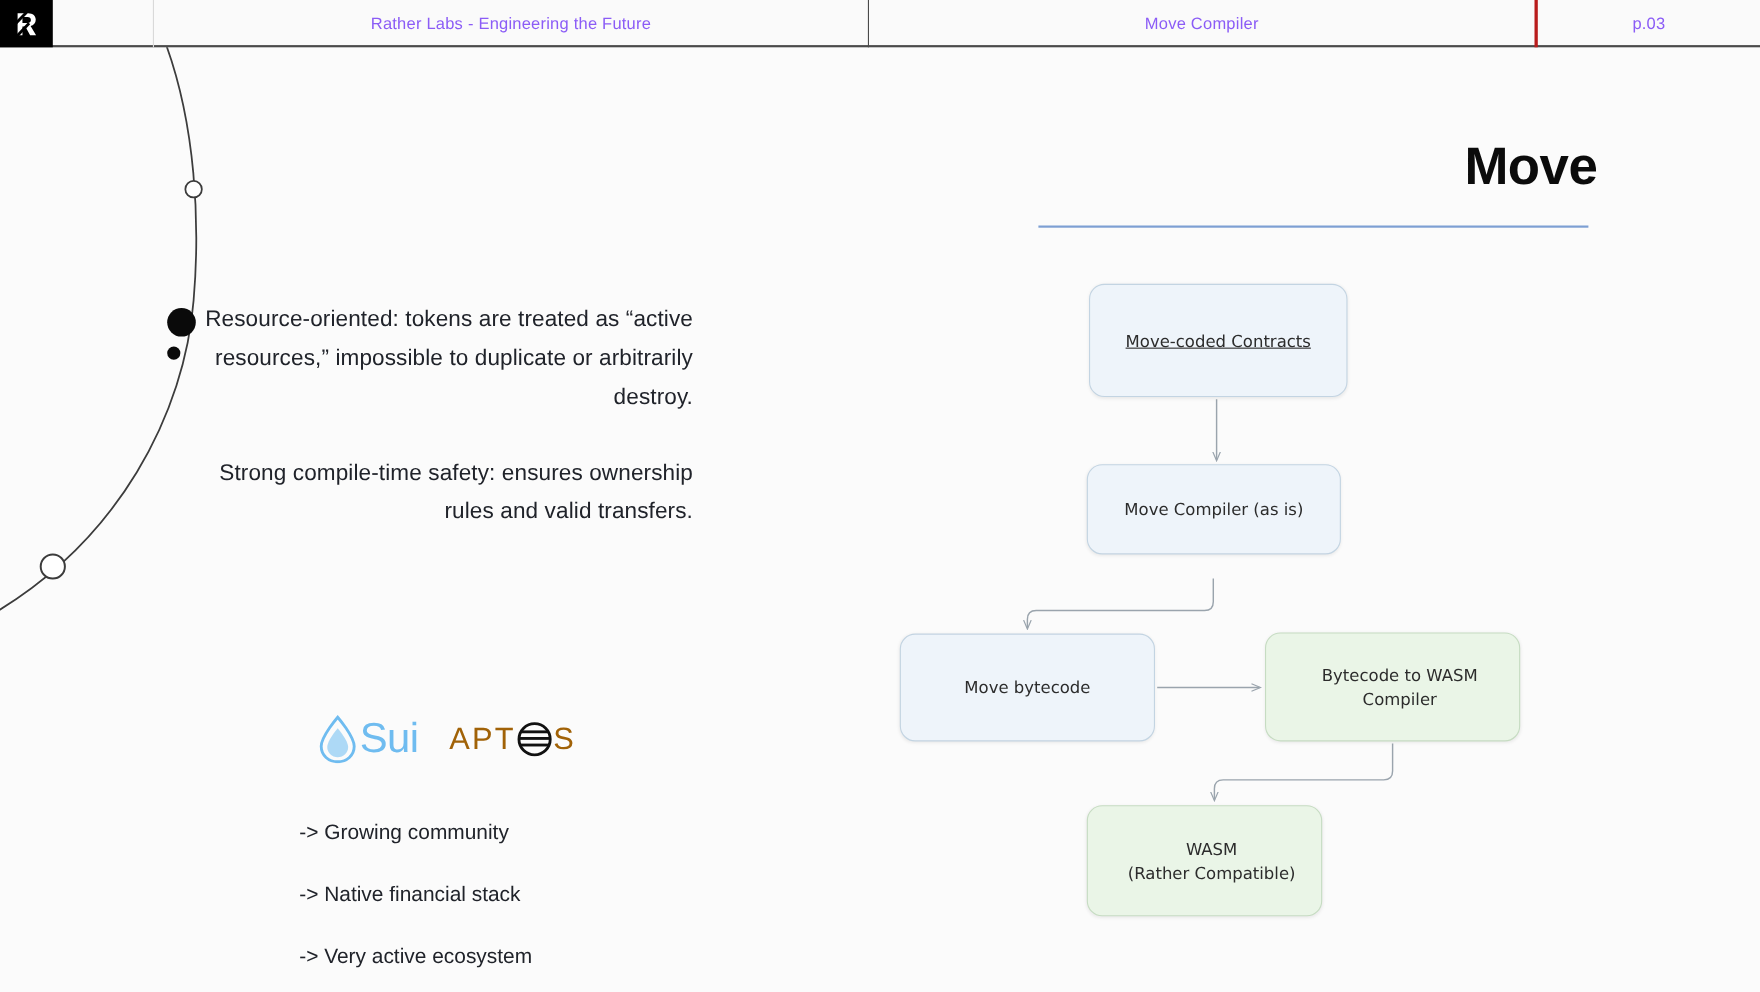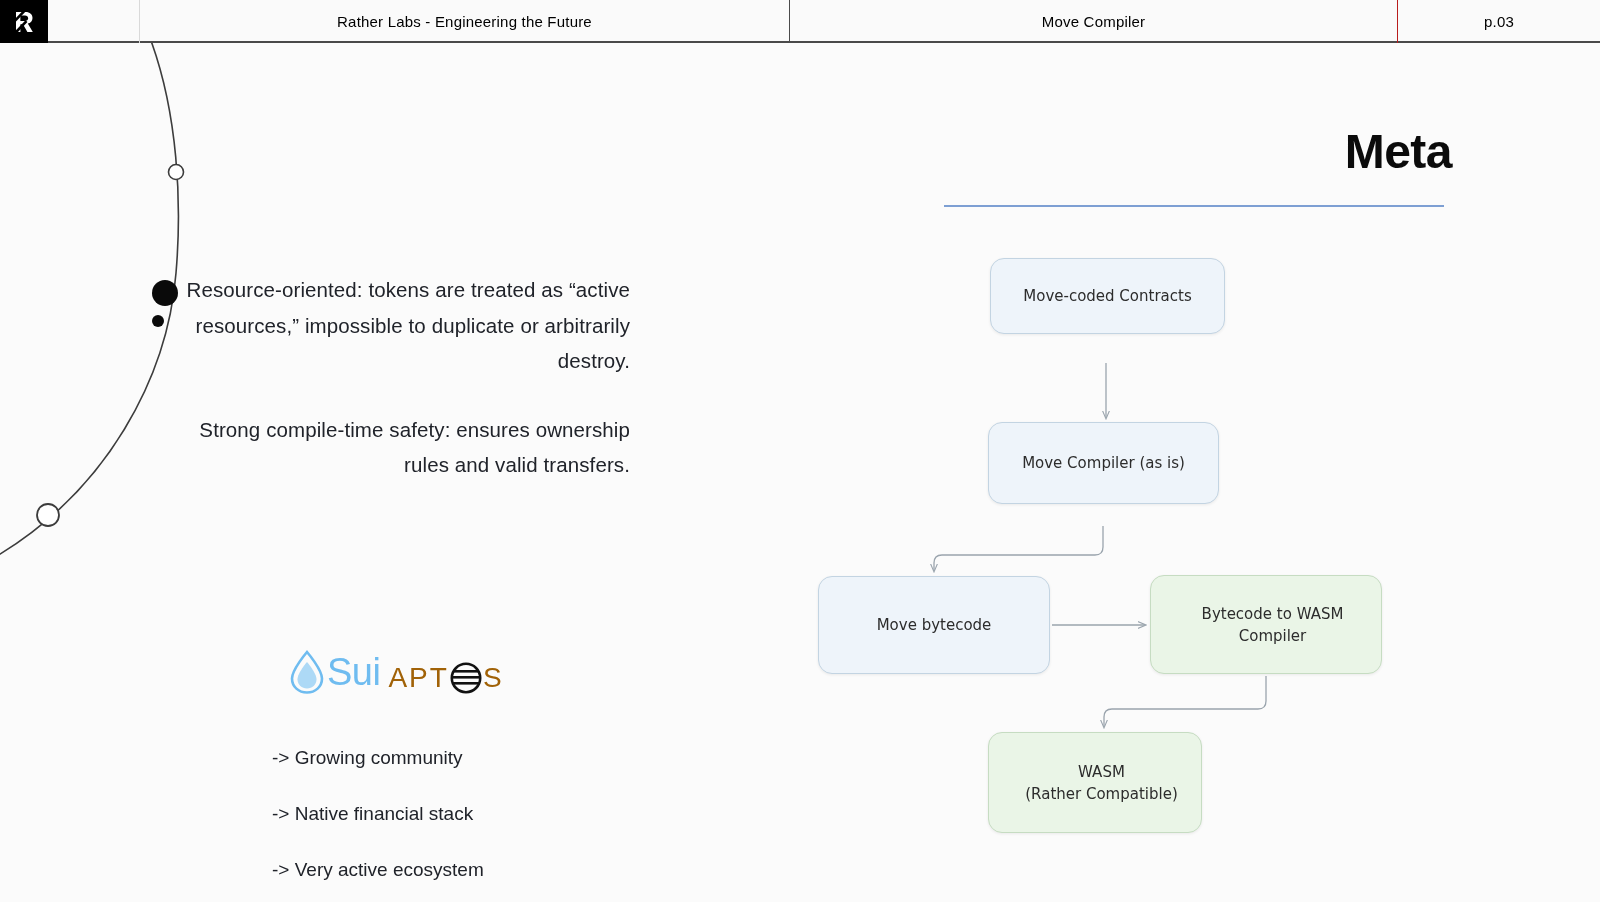--- a/index.html
+++ b/index.html
@@ -41,27 +41,27 @@
     justify-content: center;
     flex: 0 0 48px;
   }
   #logo-tile svg { display: block; }
 
   .hdr-cell {
     display: flex;
     align-items: center;
     justify-content: center;
     font-size: 15px;
-    color: #000000;
+    color: #8b5cf6;
     letter-spacing: 0.2px;
     height: 43px;
   }
   #hdr-blank { flex: 0 0 92px; border-right: 1px solid #d9d9d9; }
   #hdr-title { flex: 0 0 650px; border-right: 1px solid #4a4a4a; }
-  #hdr-section { flex: 0 0 608px; border-right: 1px solid #b91c1c; }
+  #hdr-section { flex: 0 0 608px; border-right: 3px solid #b91c1c; }
   #hdr-page { flex: 1 1 auto; }
 
   
   #arc-deco {
     position: absolute;
     top: 43px;
     left: 0;
     width: 260px;
     height: 560px;
     pointer-events: none;
@@ -84,22 +84,22 @@
     letter-spacing: 0.1px;
   }
   .para:last-of-type { margin-bottom: 0; }
 
   
   #chain-logos {
     position: absolute;
     left: 288px;
     top: 650px;
     display: flex;
-    align-items: flex-end;
-    gap: 8px;
+    align-items: center;
+    gap: 28px;
   }
   .sui-wrap { display: flex; align-items: center; gap: 1px; }
   .sui-word {
     font-size: 38px;
     color: #6fbcf0;
     font-family: "Liberation Sans", sans-serif;
     letter-spacing: -0.5px;
     line-height: 1;
   }
   .aptos-wrap {
@@ -171,21 +171,21 @@
     text-align: center;
     font-family: "DejaVu Sans", sans-serif;
     font-size: 15px;
     line-height: 22px;
     color: #2c2c2c;
     box-shadow: 0 1px 3px rgba(0,0,0,0.07);
   }
   .node-blue  { background: #eef4fa; border: 1px solid #c3d4e2; }
   .node-green { background: #eaf5e7; border: 1px solid #c6dcc2; padding-left: 13px; }
 
-  #node-contracts { left: 190px; top: 23px;  width: 235px; height: 76px; }
+  #node-contracts { left: 190px; top: 23px;  width: 235px; height: 103px; text-decoration: underline; }
   #node-compiler  { left: 188px; top: 187px; width: 231px; height: 82px; }
   #node-bytecode  { left: 18px;  top: 341px; width: 232px; height: 98px;  }
   #node-wasmc     { left: 350px; top: 340px; width: 232px; height: 99px;  }
   #node-wasm      { left: 188px; top: 497px; width: 214px; height: 101px; }
 </style>
 </head>
 <body>
 
 <div id="slide">
 
@@ -252,21 +252,21 @@
       <span>S</span>
     </div>
   </div>
 
   <div id="bullets">
     <div class="bullet">-&gt; Growing community</div>
     <div class="bullet">-&gt; Native financial stack</div>
     <div class="bullet">-&gt; Very active ecosystem</div>
   </div>
 
-  <div id="move-title">Meta</div>
+  <div id="move-title">Move</div>
   <div id="move-rule"></div>
 
   <div id="flow">
 
     <svg id="flow-svg" viewBox="0 0 620 630">
       <defs>
         <marker id="arrHead" viewBox="0 0 10 10" refX="8" refY="5" markerWidth="7" markerHeight="7" orient="auto-start-reverse">
           <path d="M 0 1.2 L 9 5 L 0 8.8" fill="none" stroke="#9aa4ad" stroke-width="1.2"></path>
         </marker>
       </defs>

